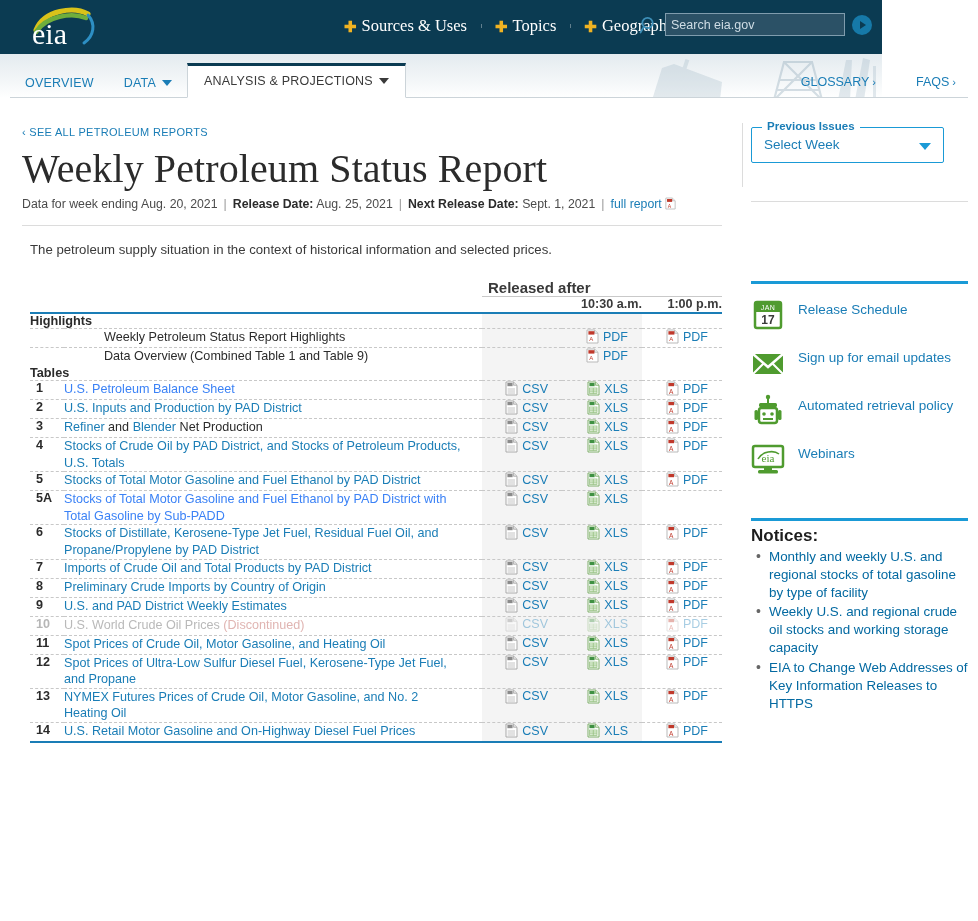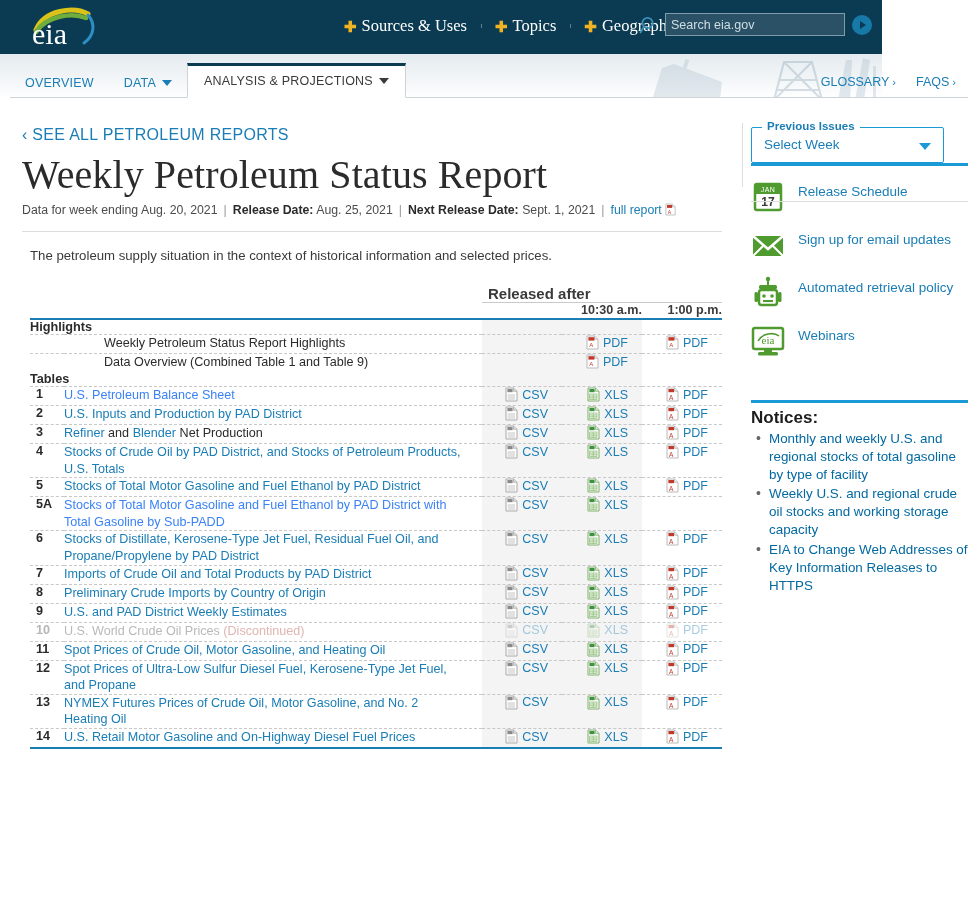--- a/index.html
+++ b/index.html
@@ -151,21 +151,21 @@
   .tabs-right {
     margin-left: auto;
     display: flex;
     align-items: flex-end;
     padding-bottom: 9px;
     padding-right: 22px;
   }
   .tab-link {
     font-size: 12.5px;
     color: #1a7db6;
-    margin-left: 20px;
+    margin-left: 40px;
     cursor: pointer;
     white-space: nowrap;
   }
   .tab-link .chev { font-size: 11px; margin-left: 3px; }
 
   .tabbar-underline {
     position: absolute;
     left: 10px; top: 97px;
     width: 958px;
     height: 1px;
@@ -179,21 +179,21 @@
     width: 978px;
   }
 
   .left-col {
     position: absolute;
     left: 22px; top: 0;
     width: 700px;
   }
 
   .breadcrumb {
-    font-size: 16px;
+    font-size: 11px;
     color: #1a7db6;
     letter-spacing: 0.3px;
     margin-top: 28px;
     cursor: pointer;
   }
   .page-title {
     font-family: "Liberation Serif", serif;
     font-size: 40px;
     color: #2b2b2b;
     font-weight: normal;
@@ -365,21 +365,21 @@
     width: 217px;
     height: 1px;
     background: #dcdcdc;
   }
   .blue-bar {
     height: 3px;
     background: #1a9ad6;
     margin: 0 0 0 9px;
     width: 217px;
   }
-  .links-block { }
+  .links-block { margin-top: 118px; }
   .side-link {
     display: flex;
     align-items: flex-start;
     margin: 14px 0 0 9px;
     cursor: pointer;
   }
   .side-icon {
     width: 34px; height: 34px;
     flex: 0 0 34px;
     margin-right: 13px;

